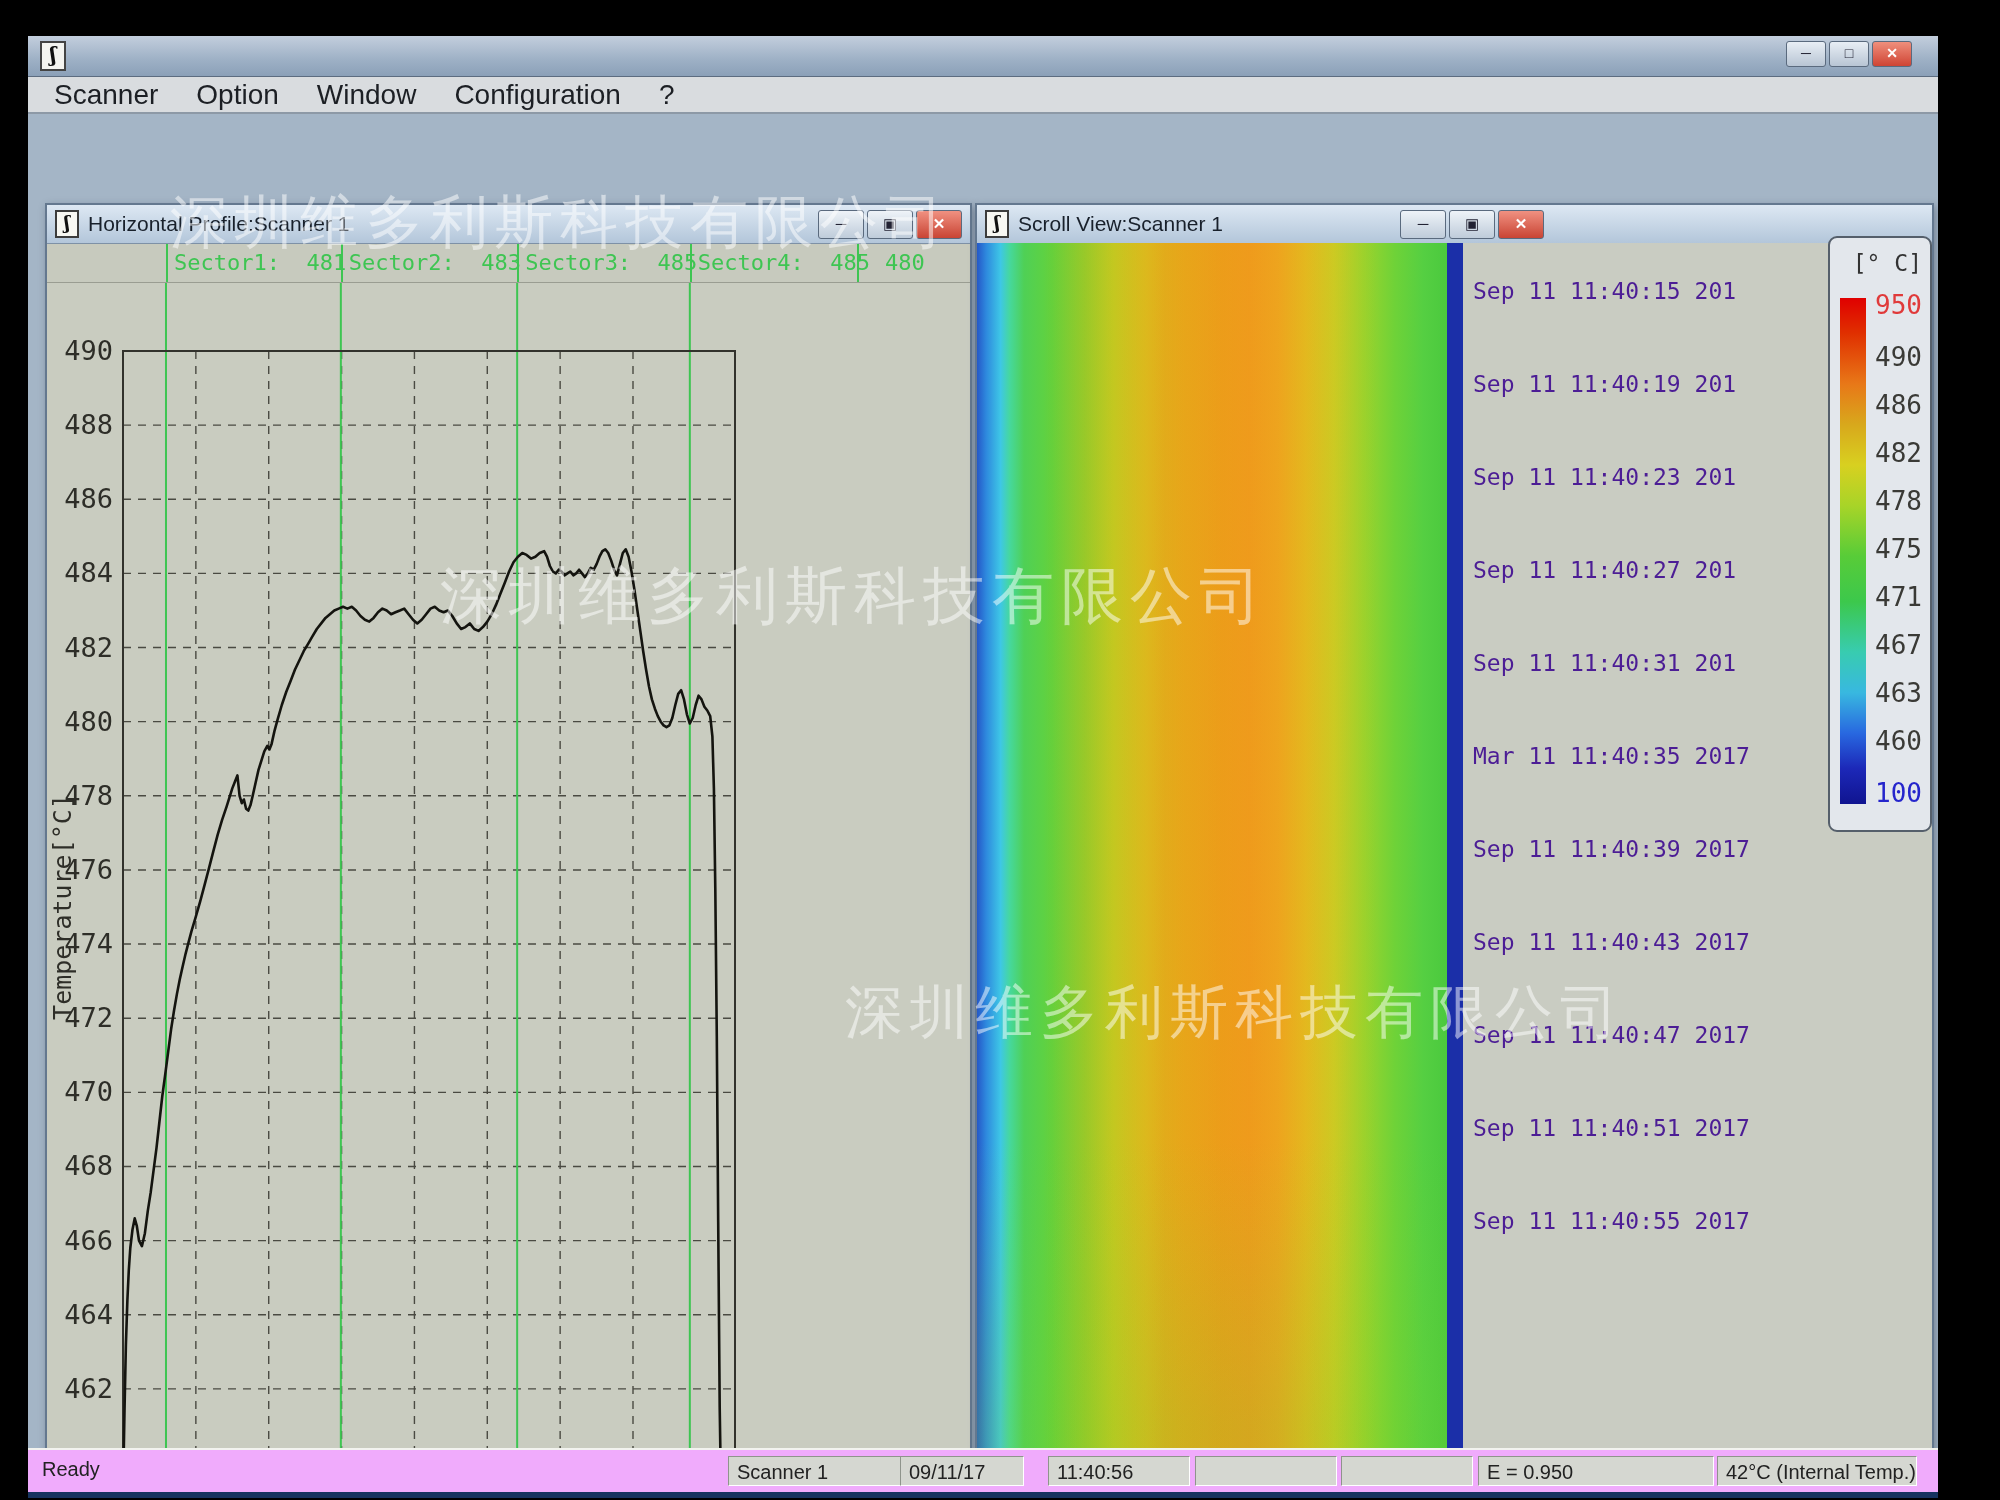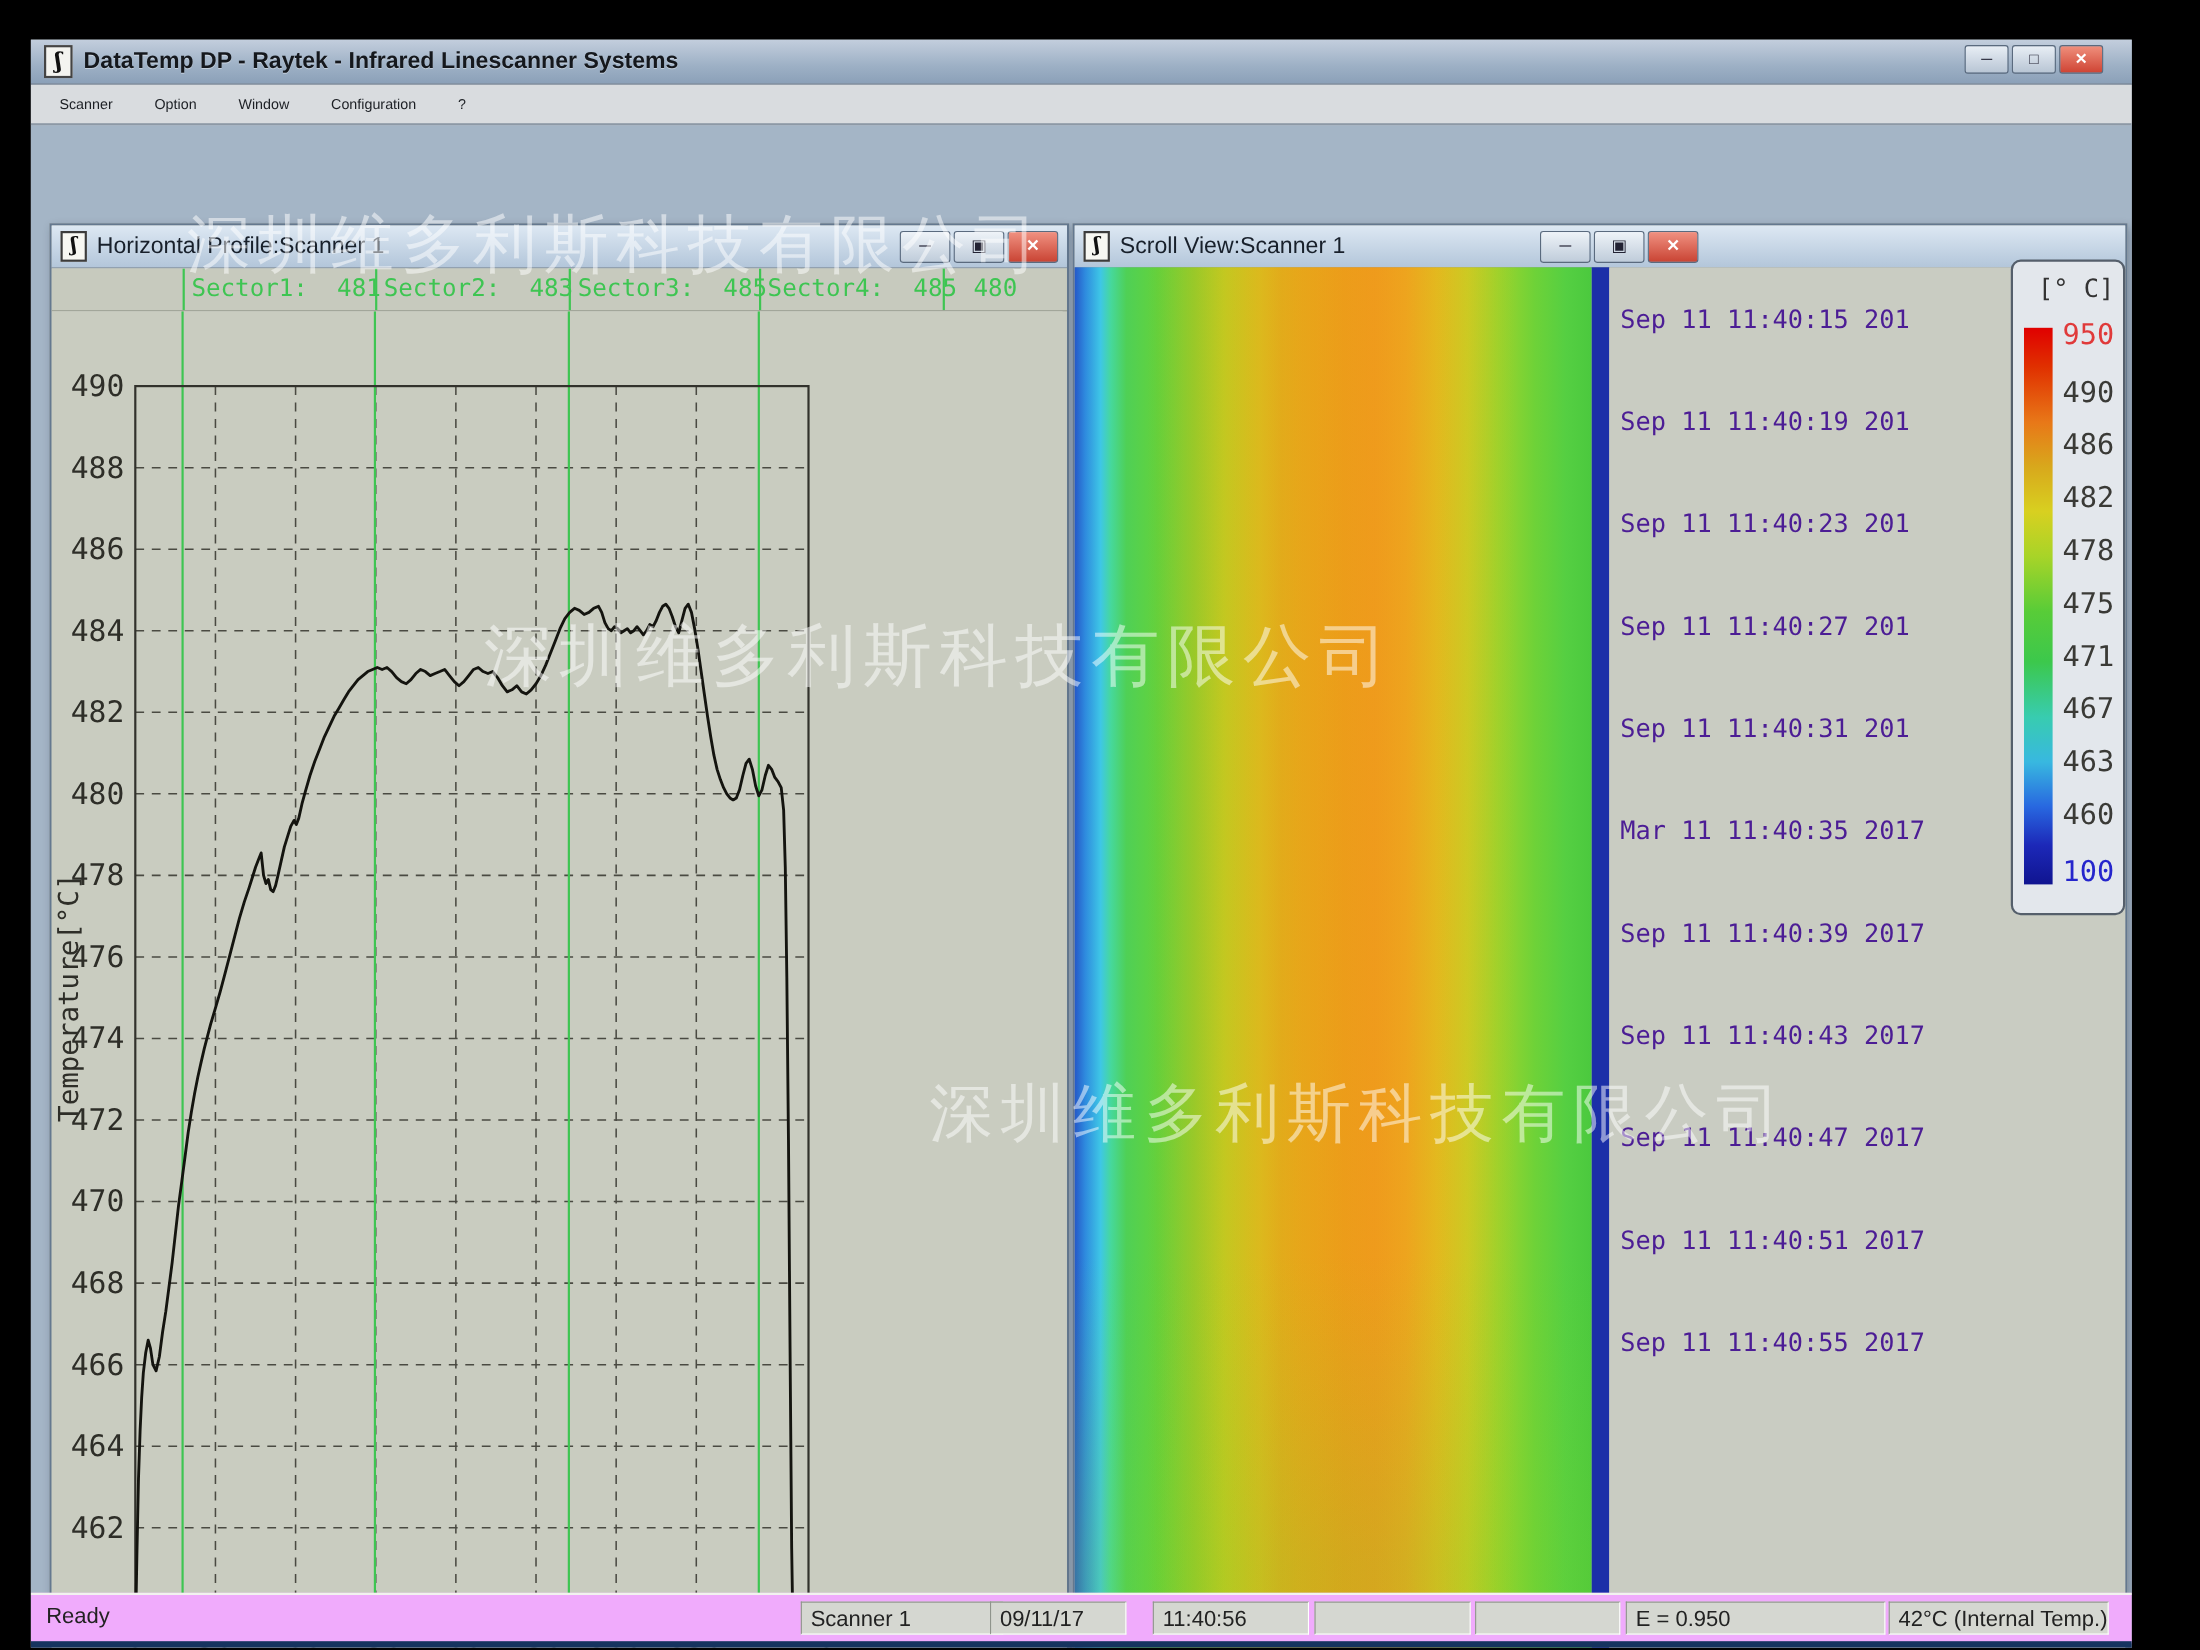--- a/index.html
+++ b/index.html
@@ -12,21 +12,21 @@
     display:flex;align-items:center;}
   .app-icon{width:22px;height:26px;background:#f4f4f0;border:2px solid #444;margin:0 10px 0 12px;
     font:bold 20px "DejaVu Serif",serif;color:#111;text-align:center;line-height:24px;}
   .main-title{font-size:21px;font-weight:bold;color:#15181d;text-shadow:0 1px 0 rgba(255,255,255,.4);}
   .winbtns{position:absolute;right:26px;top:5px;display:flex;gap:3px;}
   .winbtn{width:38px;height:24px;border:1px solid #5a6a7e;border-radius:3px;
     background:linear-gradient(#e8eef5,#b8c5d4);color:#223;font-size:14px;line-height:22px;text-align:center;}
   .winbtn.close{background:linear-gradient(#ef8f7c,#cf4434);color:#fff;font-weight:bold;}
   .menubar{position:absolute;left:0;top:41px;width:100%;height:37px;background:#d9dcdf;
     border-bottom:2px solid #8d99a6;display:flex;align-items:center;gap:38px;padding-left:26px;box-sizing:border-box;}
-  .menu-item{font-size:13px;color:#1c1f24;}
+  .menu-item{font-size:28px;color:#1c1f24;}
   .mdi{position:absolute;left:0;top:78px;width:100%;height:1334px;background:#a4b5c6;}
   
   .child{position:absolute;border:2px solid #64788f;background:#c9ccc1;box-shadow:2px 3px 8px rgba(30,40,60,.35);}
   .child-titlebar{height:38px;background:linear-gradient(#dde8f3,#b3c6da);border-bottom:1px solid #7e91a6;
     display:flex;align-items:center;position:relative;}
   .child-icon{width:20px;height:24px;background:#f7f7f2;border:2px solid #3c3c3c;margin:0 9px 0 8px;
     font:bold 18px "DejaVu Serif",serif;color:#111;text-align:center;line-height:22px;}
   .child-title{font-size:21px;color:#18202b;}
   .childbtns{position:absolute;top:5px;display:flex;gap:3px;}
   .childbtn{width:44px;height:27px;border:1px solid #5a6a7e;border-radius:3px;
@@ -78,21 +78,20 @@
   .watermark{position:absolute;z-index:9;color:rgba(255,255,255,.5);font-size:58px;letter-spacing:7px;
     white-space:nowrap;pointer-events:none;font-family:"DejaVu Sans",sans-serif;}
 </style>
 </head>
 <body>
 
 <div class="screen">
 
   <div class="main-titlebar">
     <div class="app-icon">ʃ</div>
-    <div class="main-title">DataTemp DP - Raytek - Infrared Linescanner Systems</div>
     <div class="winbtns">
       <div class="winbtn">─</div>
       <div class="winbtn">□</div>
       <div class="winbtn close">✕</div>
     </div>
   </div>
 
   <div class="menubar" id="menubar">
       <div class="menu-item">Scanner</div>
       <div class="menu-item">Option</div>

